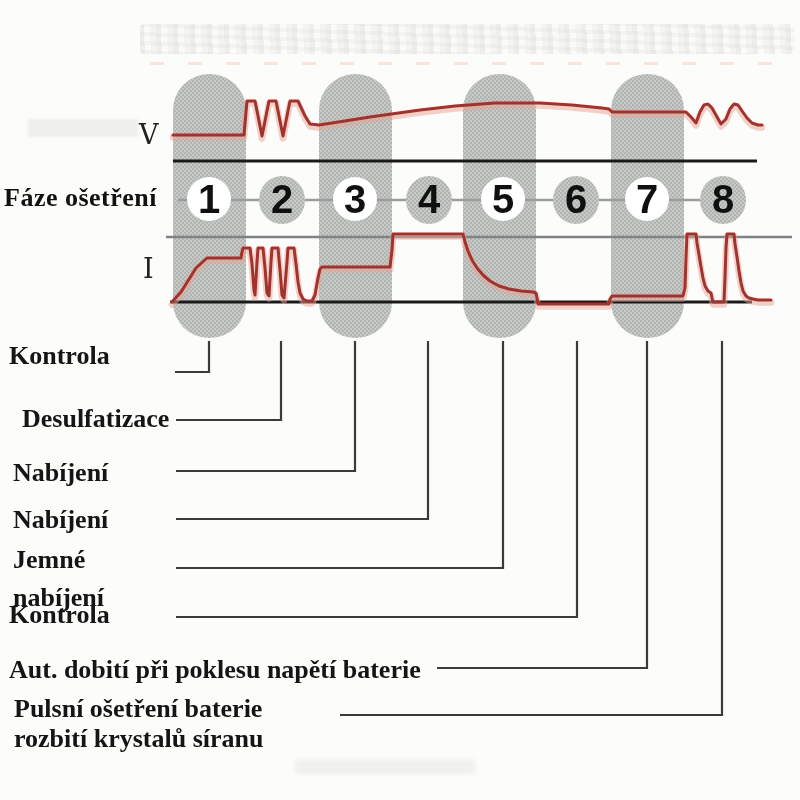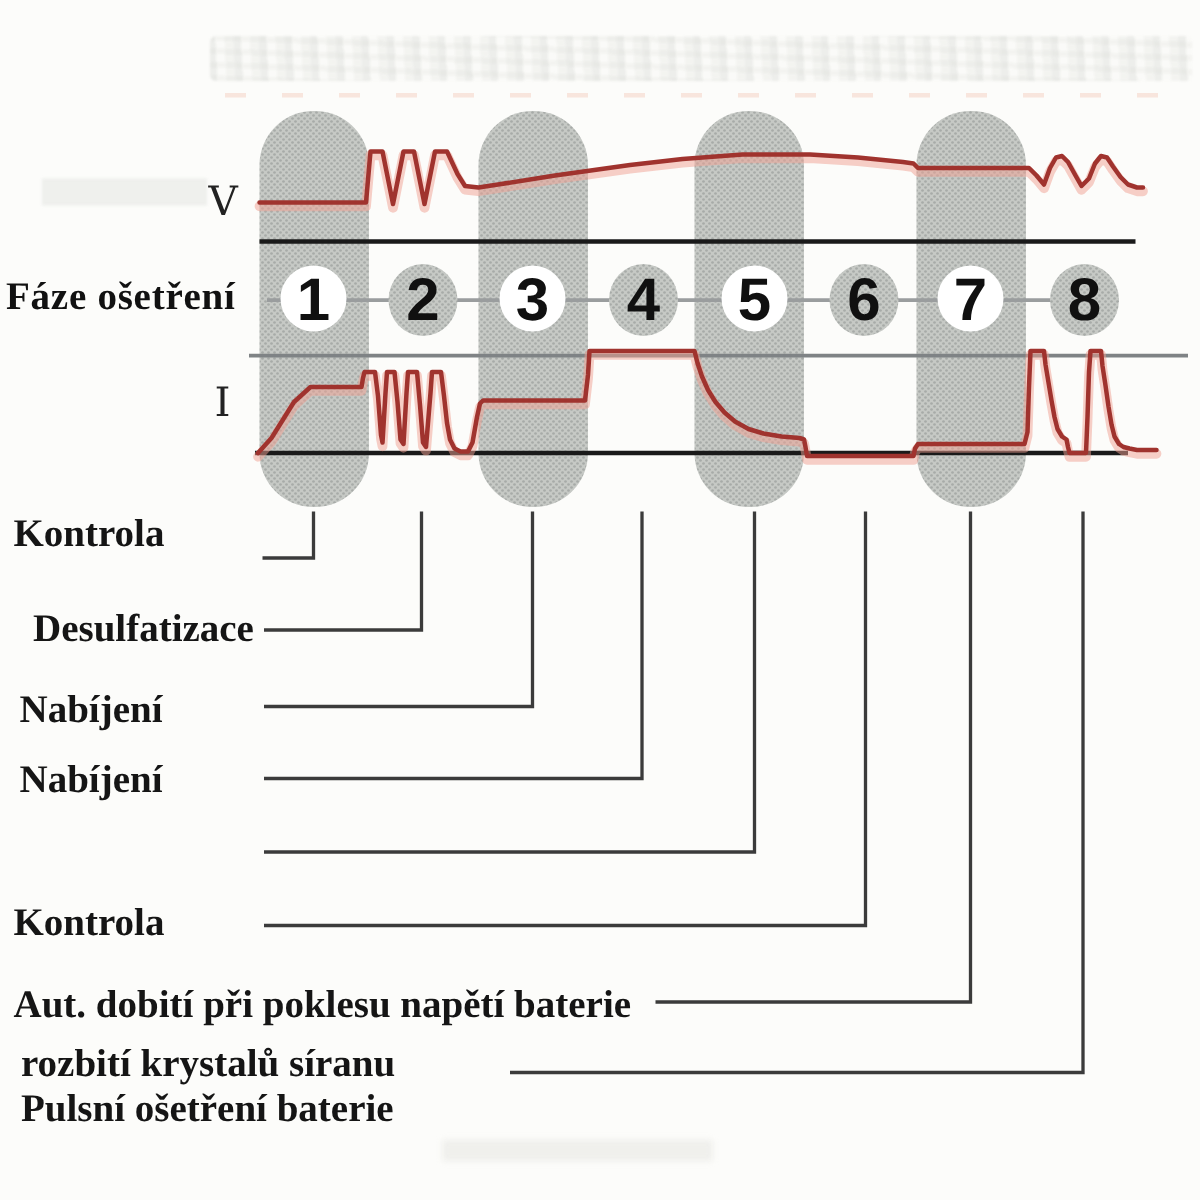--- a/index.html
+++ b/index.html
@@ -105,24 +105,28 @@
   </div>
   <div class="txt lbl-2">
     <span>Desulfatizace</span>
   </div>
   <div class="txt lbl-3">
     <span>Nabíjení</span>
   </div>
   <div class="txt lbl-4">
     <span>Nabíjení</span>
   </div>
+  <div class="txt lbl-5">
+    <span>Jemné</span>
+    <span>nabíjení</span>
+  </div>
   <div class="txt lbl-6">
     <span>Kontrola</span>
   </div>
   <div class="txt lbl-7">
     <span>Aut. dobití při poklesu napětí baterie</span>
   </div>
   <div class="txt lbl-8">
+    <span>Pulsní ošetření baterie</span>
     <span>rozbití krystalů síranu</span>
-    <span>Pulsní ošetření baterie</span>
   </div>
 
 </div>
 
 </body></html>

